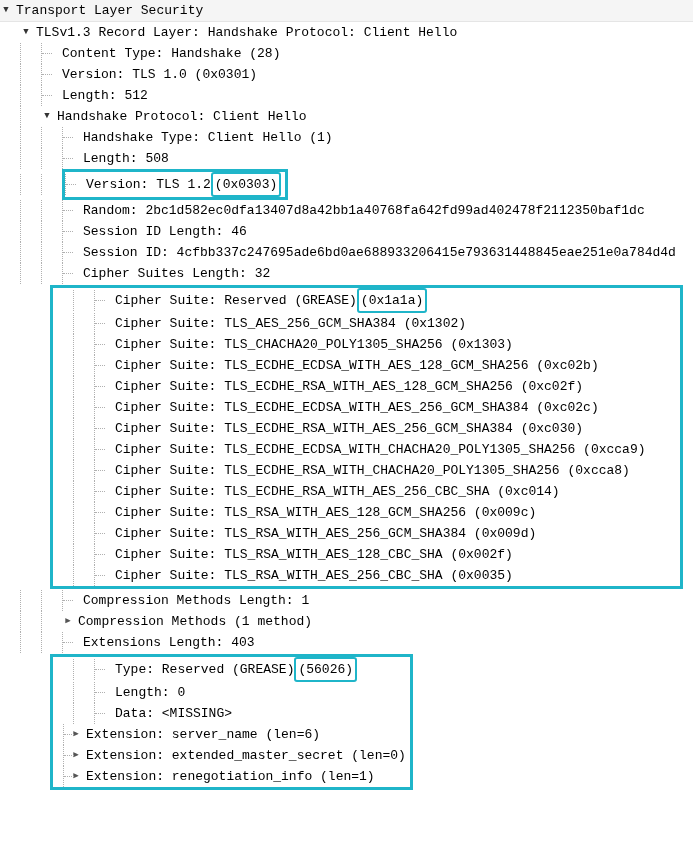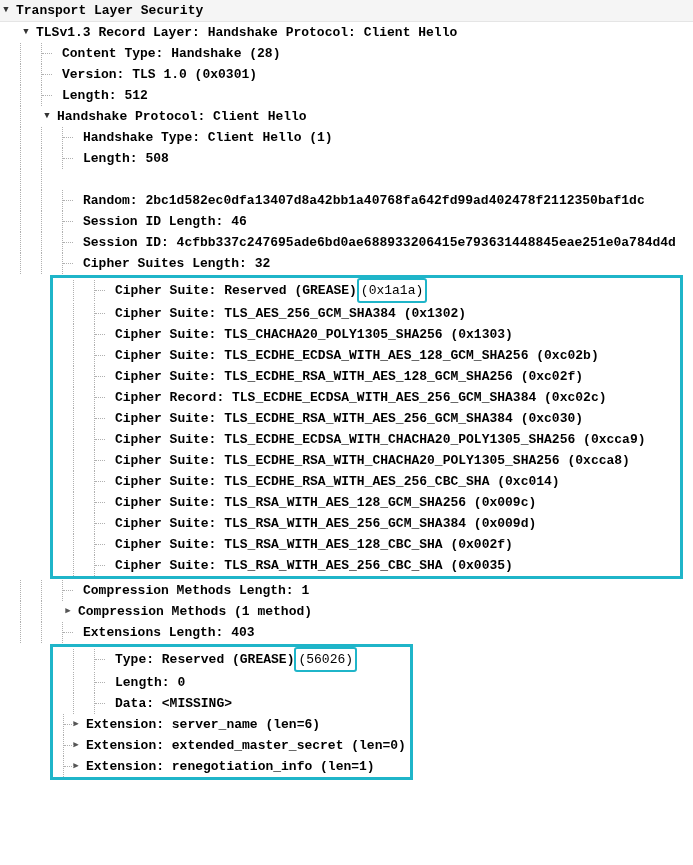--- a/index.html
+++ b/index.html
@@ -49,21 +49,21 @@
     align-items: center;
     justify-content: center;
     margin-right: 4px;
     cursor: pointer;
     color: #555;
     font-size: 10px;
     flex: 0 0 12px;
   }
   .toggle.collapsed::before { content: "\25B6"; font-size: 9px; }
   .toggle.expanded::before  { content: "\25BC"; font-size: 9px; color:#333; }
-  .label { display: inline; font-weight: bold; }
+  .label { display: inline; }
   .highlight-box {
     border: 3px solid #1fb5c9;
   }
   .highlight-inline {
     border: 2px solid #1fb5c9;
     border-radius: 3px;
     padding: 0 2px;
     display: inline-block;
   }
   .box-wrap {
@@ -125,20 +125,25 @@
     <span class="indent"></span>
     <span class="indent"></span>
     <span class="indent last-child-h"></span>
   <span class="label">Length: 508</span>
 </div>
 
 <div class="row" style="margin-left:0;">
   <span class="indent first"></span>
     <span class="indent"></span>
     <span class="indent"></span>
+  <span class="highlight-box" style="display:inline-flex;align-items:center;padding:0 4px 0 0;">
+    <span class="indent last-child-h" style="border-left:1px dotted #b0b0b0;"></span>
+    <span class="label">Version: TLS 1.2 </span>
+    <span class="highlight-inline">(0x0303)</span>
+  </span>
 </div>
 
 <div class="row">
   <span class="indent first"></span>
     <span class="indent"></span>
     <span class="indent"></span>
     <span class="indent last-child-h"></span>
   <span class="label">Random: 2bc1d582ec0dfa13407d8a42bb1a40768fa642fd99ad402478f2112350baf1dc</span>
 </div>
 <div class="row">
@@ -193,21 +198,21 @@
       <div class="row">
         <span class="indent first"></span>
         <span class="indent"></span>
         <span class="indent last-child-h"></span>
         <span class="label">Cipher Suite: TLS_ECDHE_RSA_WITH_AES_128_GCM_SHA256 (0xc02f)</span>
       </div>
       <div class="row">
         <span class="indent first"></span>
         <span class="indent"></span>
         <span class="indent last-child-h"></span>
-        <span class="label">Cipher Record: TLS_ECDHE_ECDSA_WITH_AES_256_GCM_SHA384 (0xc02c)</span>
+        <span class="label">Cipher Suite: TLS_ECDHE_ECDSA_WITH_AES_256_GCM_SHA384 (0xc02c)</span>
       </div>
       <div class="row">
         <span class="indent first"></span>
         <span class="indent"></span>
         <span class="indent last-child-h"></span>
         <span class="label">Cipher Suite: TLS_ECDHE_RSA_WITH_AES_256_GCM_SHA384 (0xc030)</span>
       </div>
       <div class="row">
         <span class="indent first"></span>
         <span class="indent"></span>

